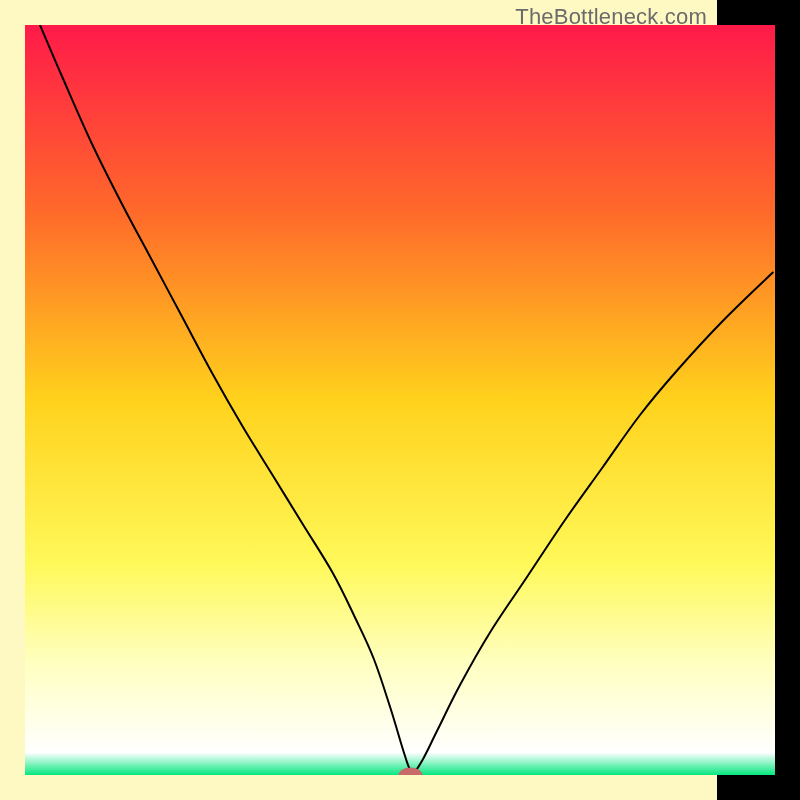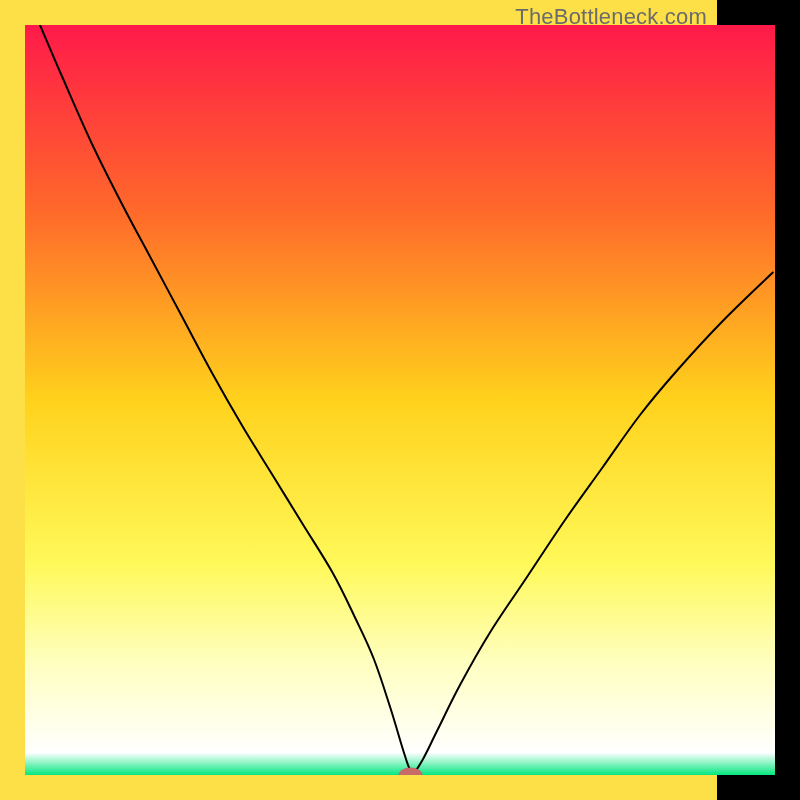--- a/index.html
+++ b/index.html
@@ -8,21 +8,21 @@
     width: 800px;
     height: 800px;
     overflow: hidden;
     background: #000;
     font-family: Arial, Helvetica, sans-serif;
   }
   .frame {
     position: relative;
     width: 717px;
     height: 800px;
-    background: #fde047;
+    background: #fef9c3;
   }
   .watermark {
     position: absolute;
     top: 4px;
     right: 10px;
     color: #6b6b6b;
     font-size: 22px;
     font-weight: 500;
     letter-spacing: 0.2px;
     z-index: 10;

